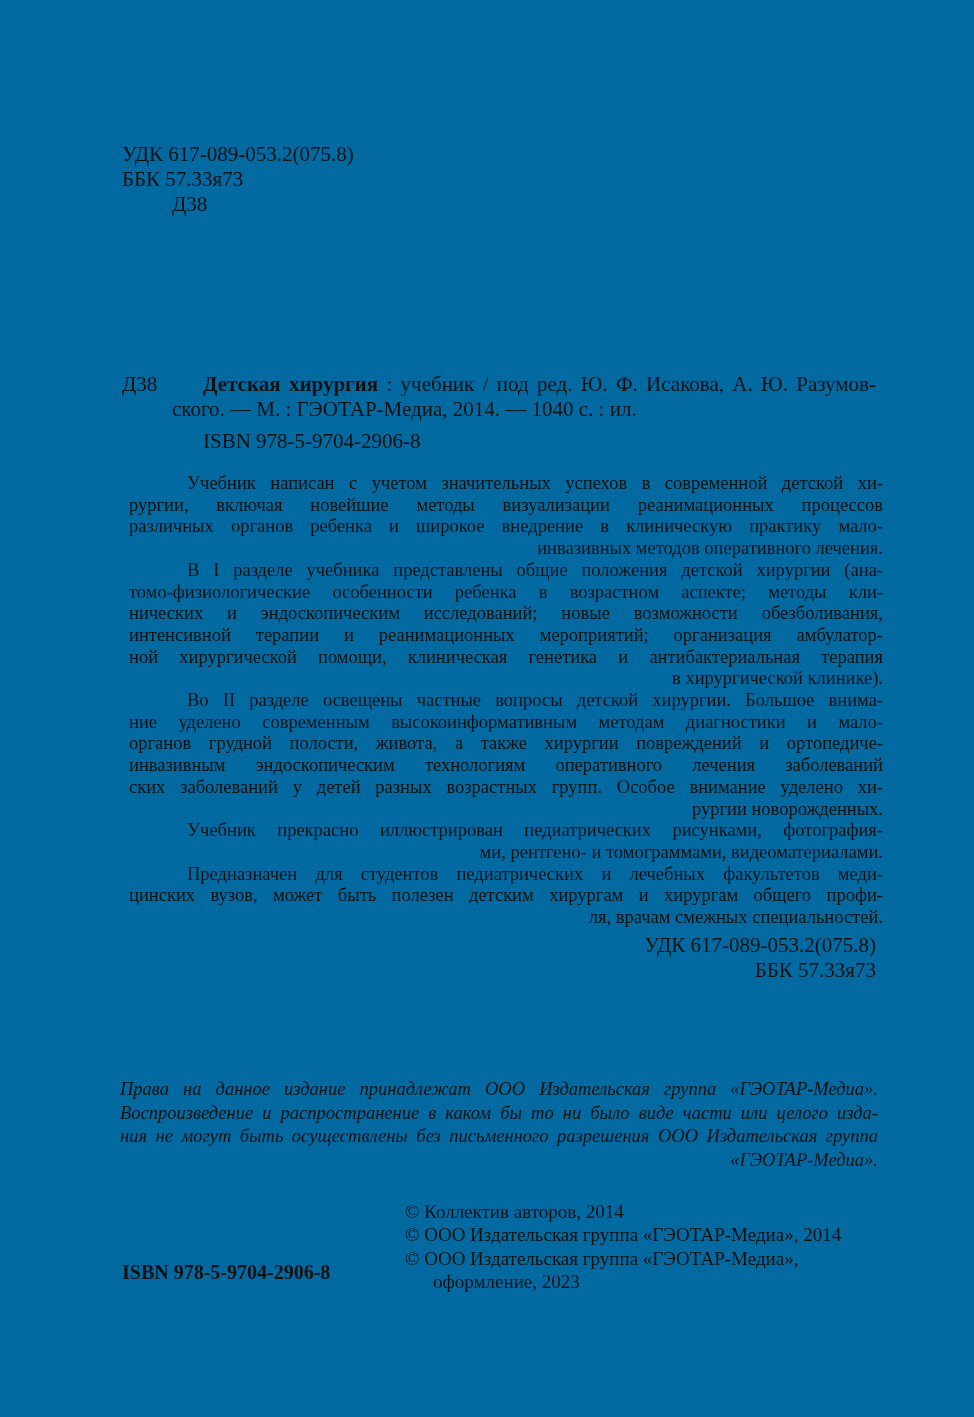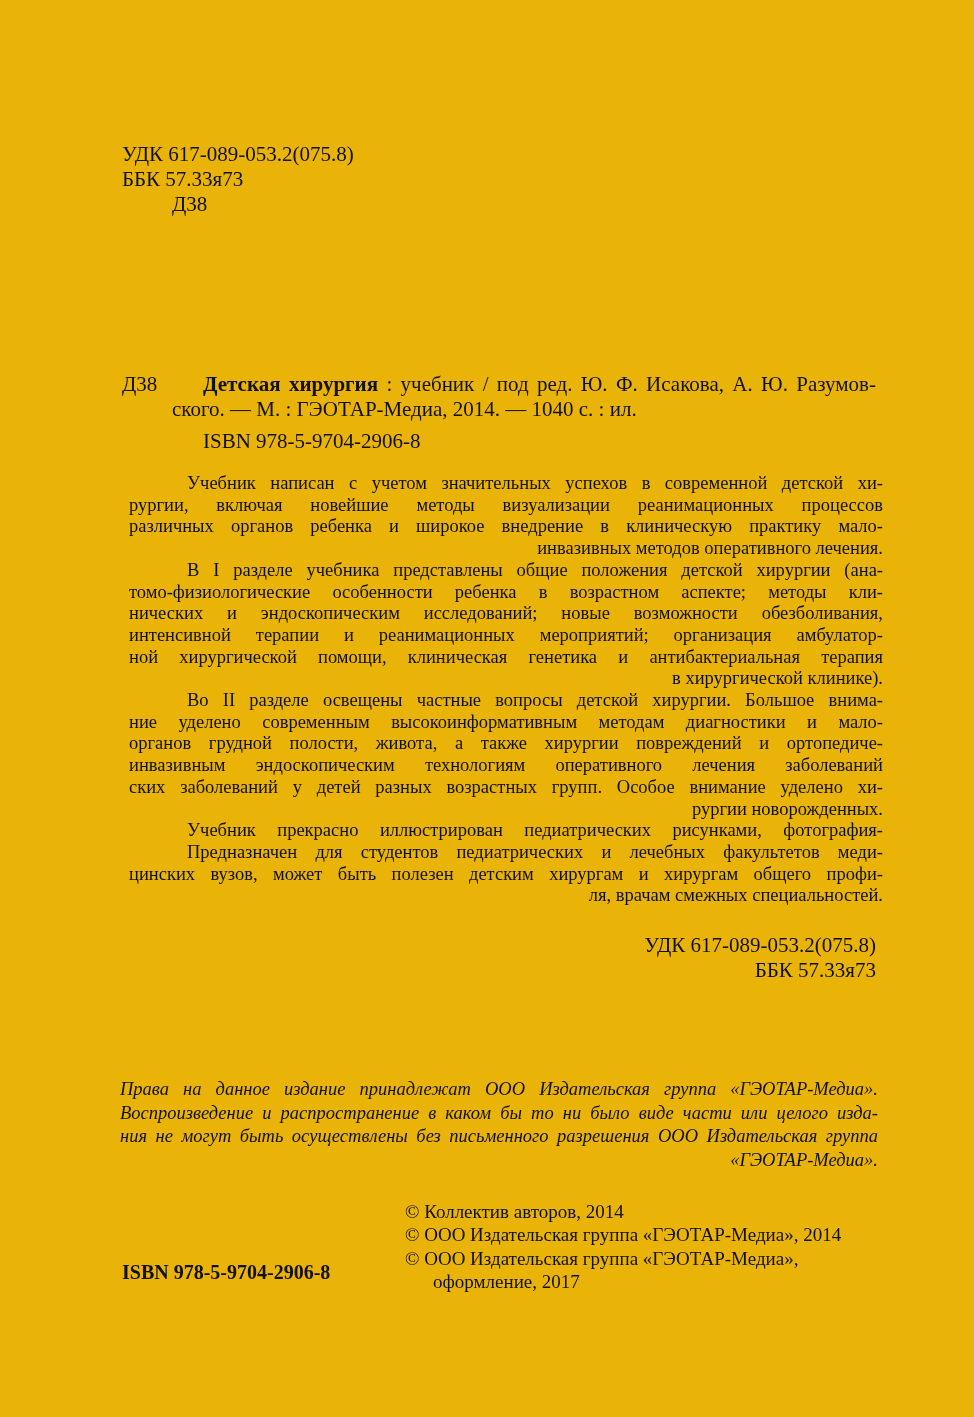--- a/index.html
+++ b/index.html
@@ -1,21 +1,21 @@
 <!DOCTYPE html>
 <html><head>
 <meta charset="utf-8">
 <style>
   html, body { margin: 0; padding: 0; background: #e8e8e8; }
   .page {
     position: relative;
     width: 974px;
     height: 1417px;
     margin: 0 auto;
-    background: #eab308;
+    background: #0369a1;
     color: #111111;
     font-family: "Liberation Serif", "DejaVu Serif", serif;
     overflow: hidden;
   }
   
   .top-codes {
     position: absolute;
     left: 122px;
     top: 142px;
     font-size: 21px;
@@ -138,20 +138,21 @@
     <div class="ann-par">
       <div class="ln first">Во II разделе освещены частные вопросы детской хирургии. Большое внима-</div>
       <div class="ln">ние уделено современным высокоинформативным методам диагностики и мало-</div>
       <div class="ln">органов грудной полости, живота, а также хирургии повреждений и ортопедиче-</div>
       <div class="ln">инвазивным эндоскопическим технологиям оперативного лечения заболеваний</div>
       <div class="ln">ских заболеваний у детей разных возрастных групп. Особое внимание уделено хи-</div>
       <div class="ln last">рургии новорожденных.</div>
     </div>
     <div class="ann-par">
       <div class="ln first">Учебник прекрасно иллюстрирован педиатрических рисунками, фотография-</div>
+      <div class="ln last">ми, рентгено- и томограммами, видеоматериалами.</div>
     </div>
     <div class="ann-par">
       <div class="ln first">Предназначен для студентов педиатрических и лечебных факультетов меди-</div>
       <div class="ln">цинских вузов, может быть полезен детским хирургам и хирургам общего профи-</div>
       <div class="ln last">ля, врачам смежных специальностей.</div>
     </div>
   </div>
 
   <div class="codes-right">
     <div>УДК 617-089-053.2(075.8)</div>
@@ -162,18 +163,18 @@
     <div class="ln">Права на данное издание принадлежат ООО Издательская группа «ГЭОТАР-Медиа».</div>
     <div class="ln">Воспроизведение и распространение в каком бы то ни было виде части или целого изда-</div>
     <div class="ln">ния не могут быть осуществлены без письменного разрешения ООО Издательская группа</div>
     <div class="ln last">«ГЭОТАР-Медиа».</div>
   </div>
 
   <div class="copyright">
     <div>© Коллектив авторов, 2014</div>
     <div>© ООО Издательская группа «ГЭОТАР-Медиа», 2014</div>
     <div>© ООО Издательская группа «ГЭОТАР-Медиа»,</div>
-    <div class="cont">оформление, 2017</div>
+    <div class="cont">оформление, 2023</div>
   </div>
 
   <div class="isbn-bottom">ISBN 978-5-9704-2906-8</div>
 
 </div>
 
 </body></html>

